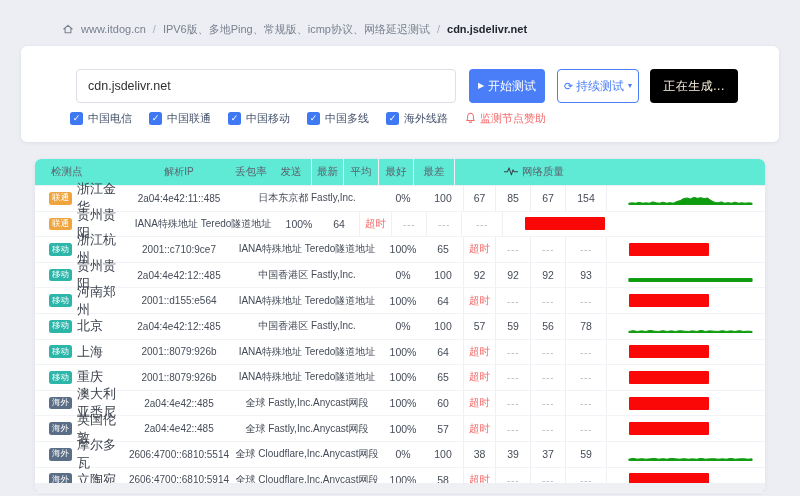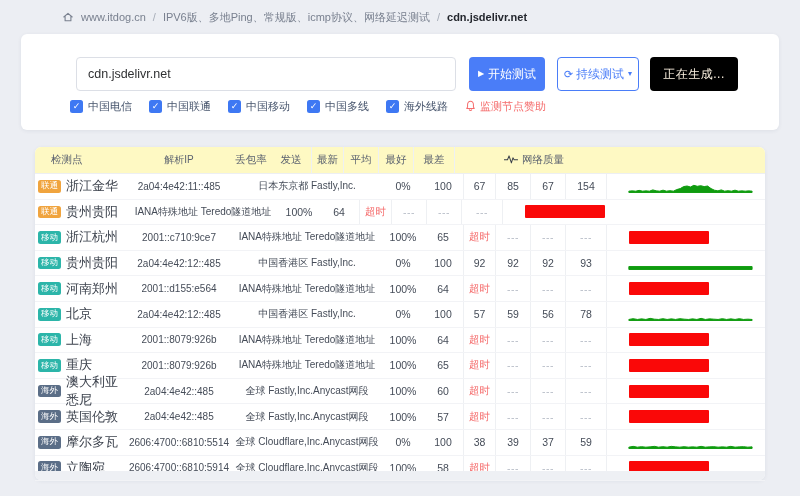--- a/index.html
+++ b/index.html
@@ -2,21 +2,21 @@
 <html><head>
 <meta charset="utf-8">
 <style>
   html,body{margin:0;padding:0;}
   body{
     width:800px;height:496px;overflow:hidden;
     background:#eceef3;
     font-family:"Liberation Sans","DejaVu Sans",sans-serif;
     -webkit-font-smoothing:antialiased;
   }
-  .page{position:relative;width:800px;height:356px;}
+  .page{position:relative;width:800px;height:356px;margin-top:12px;}
 
   
   .breadcrumb{
     position:absolute;left:62px;top:9px;height:16px;
     display:flex;align-items:center;gap:7px;
     font-size:11px;color:#79808f;white-space:nowrap;
   }
   .breadcrumb .home-ic{display:flex;align-items:center;}
   .breadcrumb a{color:#79808f;text-decoration:none;cursor:pointer;}
   .breadcrumb .sep{color:#a7adb8;}
@@ -54,30 +54,30 @@
   .check{display:inline-flex;align-items:center;gap:5px;cursor:pointer;}
   .cb{
     width:13px;height:13px;background:#3e78f3;border-radius:2.5px;flex:none;
     color:#fff;font-size:9px;line-height:13px;text-align:center;
   }
   .sponsor{display:inline-flex;align-items:center;gap:4px;color:#f56c6c;cursor:pointer;text-decoration:none;font-size:11px;}
 
   
   .table-card{left:35px;top:147px;width:730px;height:333px;}
   .thead{
-    display:flex;align-items:center;height:26px;background:#fef9c3;
+    display:flex;align-items:center;height:26px;background:#5eead4;
     border-bottom:1px solid #edeff2;border-radius:6px 6px 0 0;
     font-size:10.5px;color:#5c6370;
   }
   .tr{
     display:flex;align-items:center;height:24.6px;
     border-bottom:1px solid #f2f3f6;font-size:10.5px;color:#454c58;
   }
   .c{display:flex;align-items:center;justify-content:center;height:100%;box-sizing:border-box;flex:none;}
-  .c1{width:92px;justify-content:flex-start;padding-left:3px;}
+  .c1{width:92px;justify-content:flex-start;padding-left:14px;}
   .c2{width:104px;font-size:10px;}
   .c3{width:152px;font-size:10px;}
   .c4{width:40px;}
   .c5{width:40px;}
   .c6{width:32px;}
   .c7{width:35px;}
   .c8{width:35px;}
   .c9{width:41px;}
   .c10{width:159px;justify-content:flex-start;text-align:right;}
   .vb{border-left:1px solid #eef0f3;}

